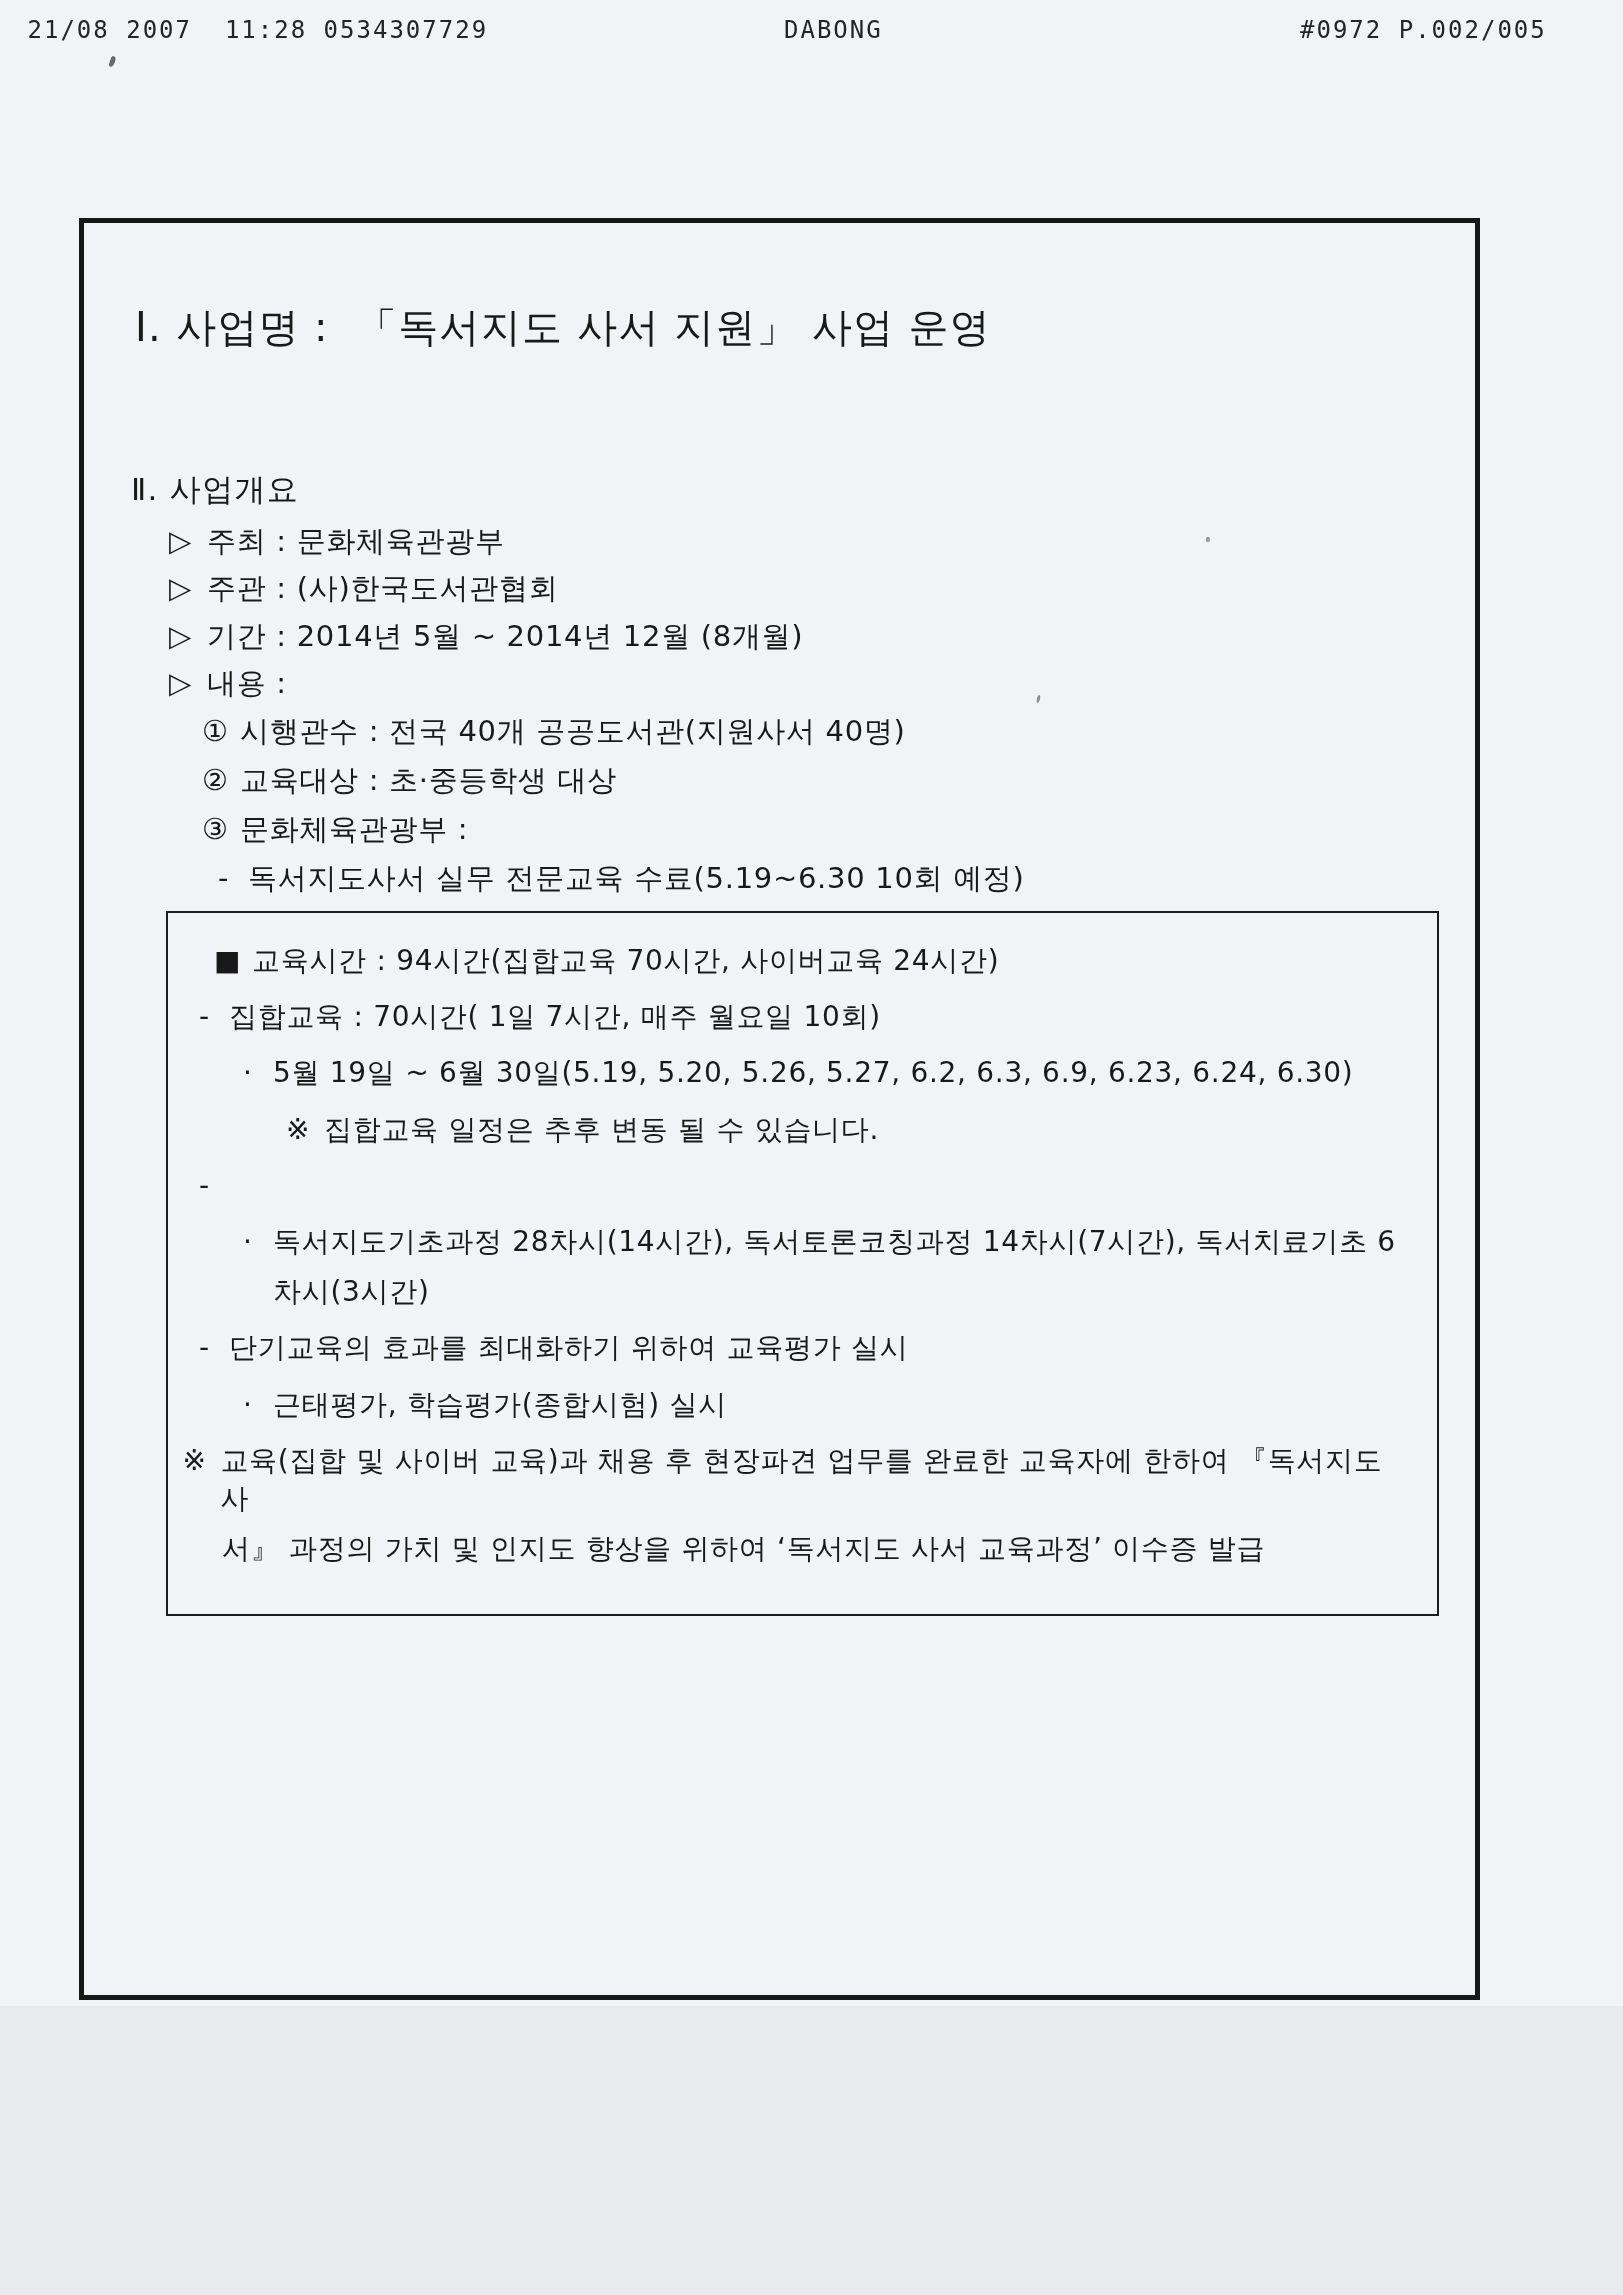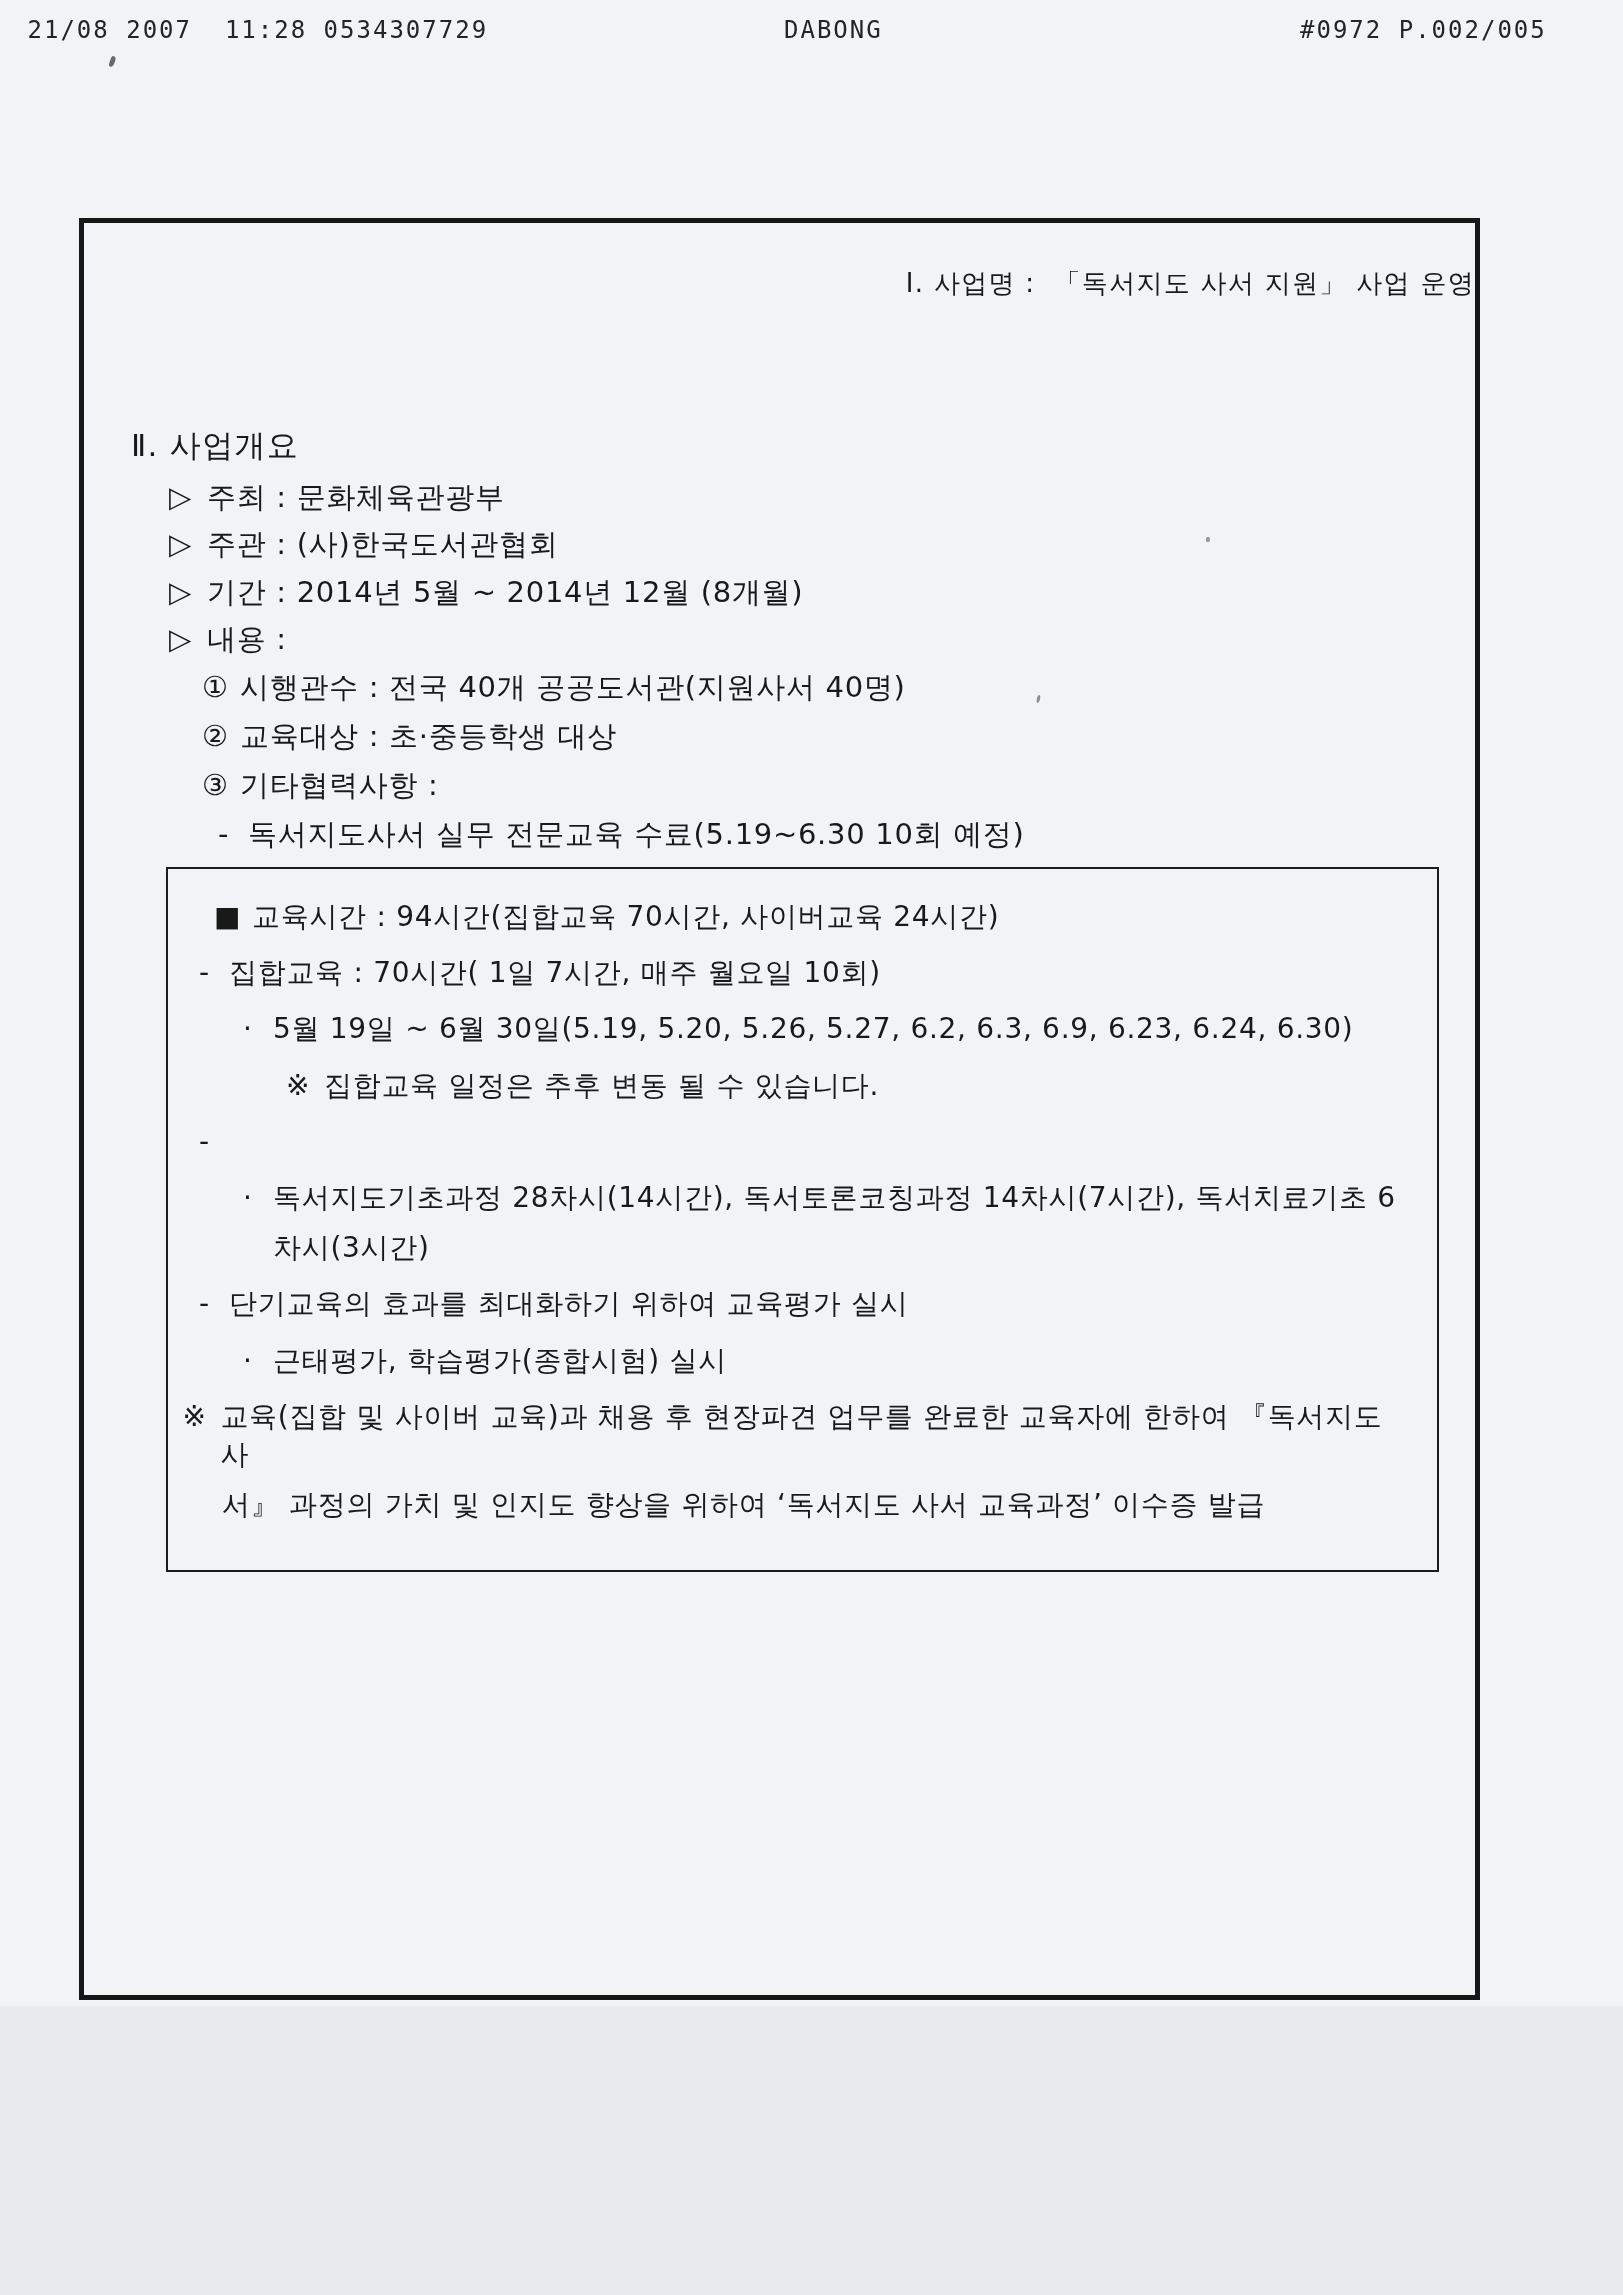--- a/index.html
+++ b/index.html
@@ -50,25 +50,24 @@
     white-space: pre-wrap;
     letter-spacing: 0.7px;
   }
   .bullet {
     flex: 0 0 auto;
     min-width: 38px;
     white-space: pre;
   }
   .bullet.narrow { min-width: 30px; }
   .heading1 {
-    margin: 40px 0 0 51px;
-    font-size: 26px;
+    margin: 84px 0 0 51px;
+    font-size: 40px;
     line-height: 41px;
     letter-spacing: 1.3px;
-    justify-content: flex-end;
   }
   .heading2 {
     margin: 121px 12px 0 47px;
     font-size: 31px;
     line-height: 41px;
     letter-spacing: 1.3px;
   }
   .overview-list { margin: 11.8px 0 0 85px; }
   .overview-list .line { margin-bottom: 8.5px; }
   .content-list { margin: 9.2px 0 0 118px; }
@@ -168,21 +167,21 @@
       <div class="line">
         <span class="bullet">①</span>
         <span class="text">시행관수 : 전국 40개 공공도서관(지원사서 40명)</span>
       </div>
       <div class="line">
         <span class="bullet">②</span>
         <span class="text">교육대상 : 초·중등학생 대상</span>
       </div>
       <div class="line">
         <span class="bullet">③</span>
-        <span class="text">기타협력사항 :</span>
+        <span class="text">문화체육관광부 :</span>
       </div>
     </div>
 
     <div class="line note-line">
       <span class="bullet narrow">-</span>
       <span class="text">독서지도사서 실무 전문교육 수료(5.19~6.30 10회 예정)</span>
     </div>
 
     <div class="edu-box">
       <div class="line lv0">

